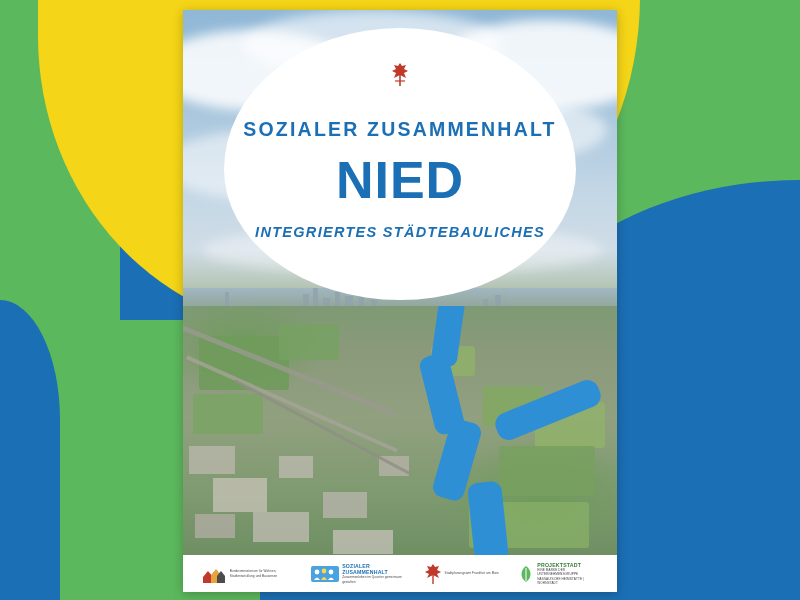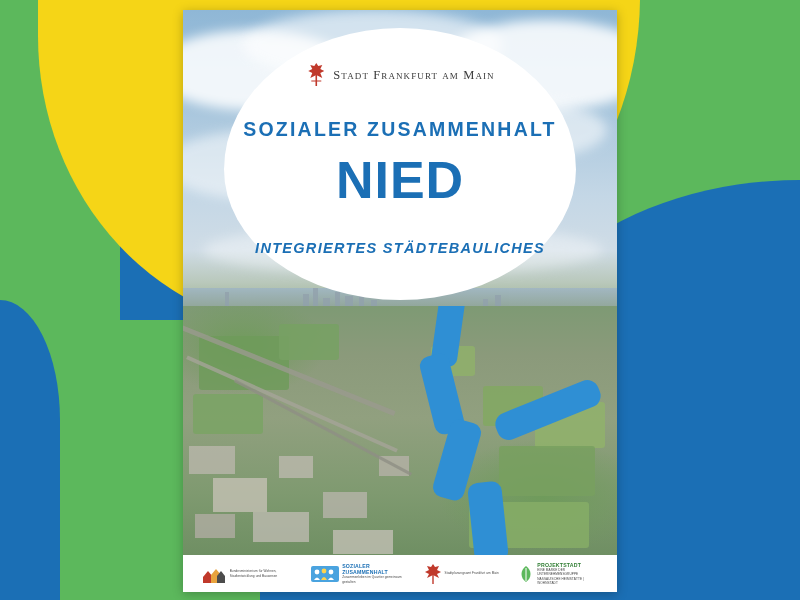--- a/index.html
+++ b/index.html
@@ -219,21 +219,21 @@
     text-align: center;
     font-size: 52px;
     line-height: 80px;
     font-weight: bold;
     letter-spacing: 1px;
     color: #1b6fb5;
   }
   .subtitle {
     position: absolute;
     left: 0; right: 0;
-    top: 228px;
+    top: 212px;
     text-align: center;
     font-size: 14.5px;
     font-style: italic;
     font-weight: bold;
     letter-spacing: 1.3px;
     line-height: 20px;
     color: #1b6fb5;
   }
 
   
@@ -344,21 +344,20 @@
     </div>
 
     <div class="circle"></div>
 
     <div class="crest">
       <svg class="eagle" viewBox="0 0 22 26">
         <path d="M11 1 L13 4 L17 3 L15 7 L19 9 L15 11 L17 16 L11 13 L5 16 L7 11 L3 9 L7 7 L5 3 L9 4 Z" fill="#c0392b"></path>
         <path d="M11 13 L11 24" stroke="#c0392b" stroke-width="1.6"></path>
         <path d="M6 19 L16 19" stroke="#c0392b" stroke-width="1.2"></path>
       </svg>
-      <span class="crest-text">Stadt Frankfurt am Main</span>
     </div>
 
     <div class="kicker">SOZIALER ZUSAMMENHALT</div>
     <div class="bigtitle">NIED</div>
     <div class="subtitle">
       <div>INTEGRIERTES STÄDTEBAULICHES</div>
     </div>
   </div>
 
   <div class="logobar">

